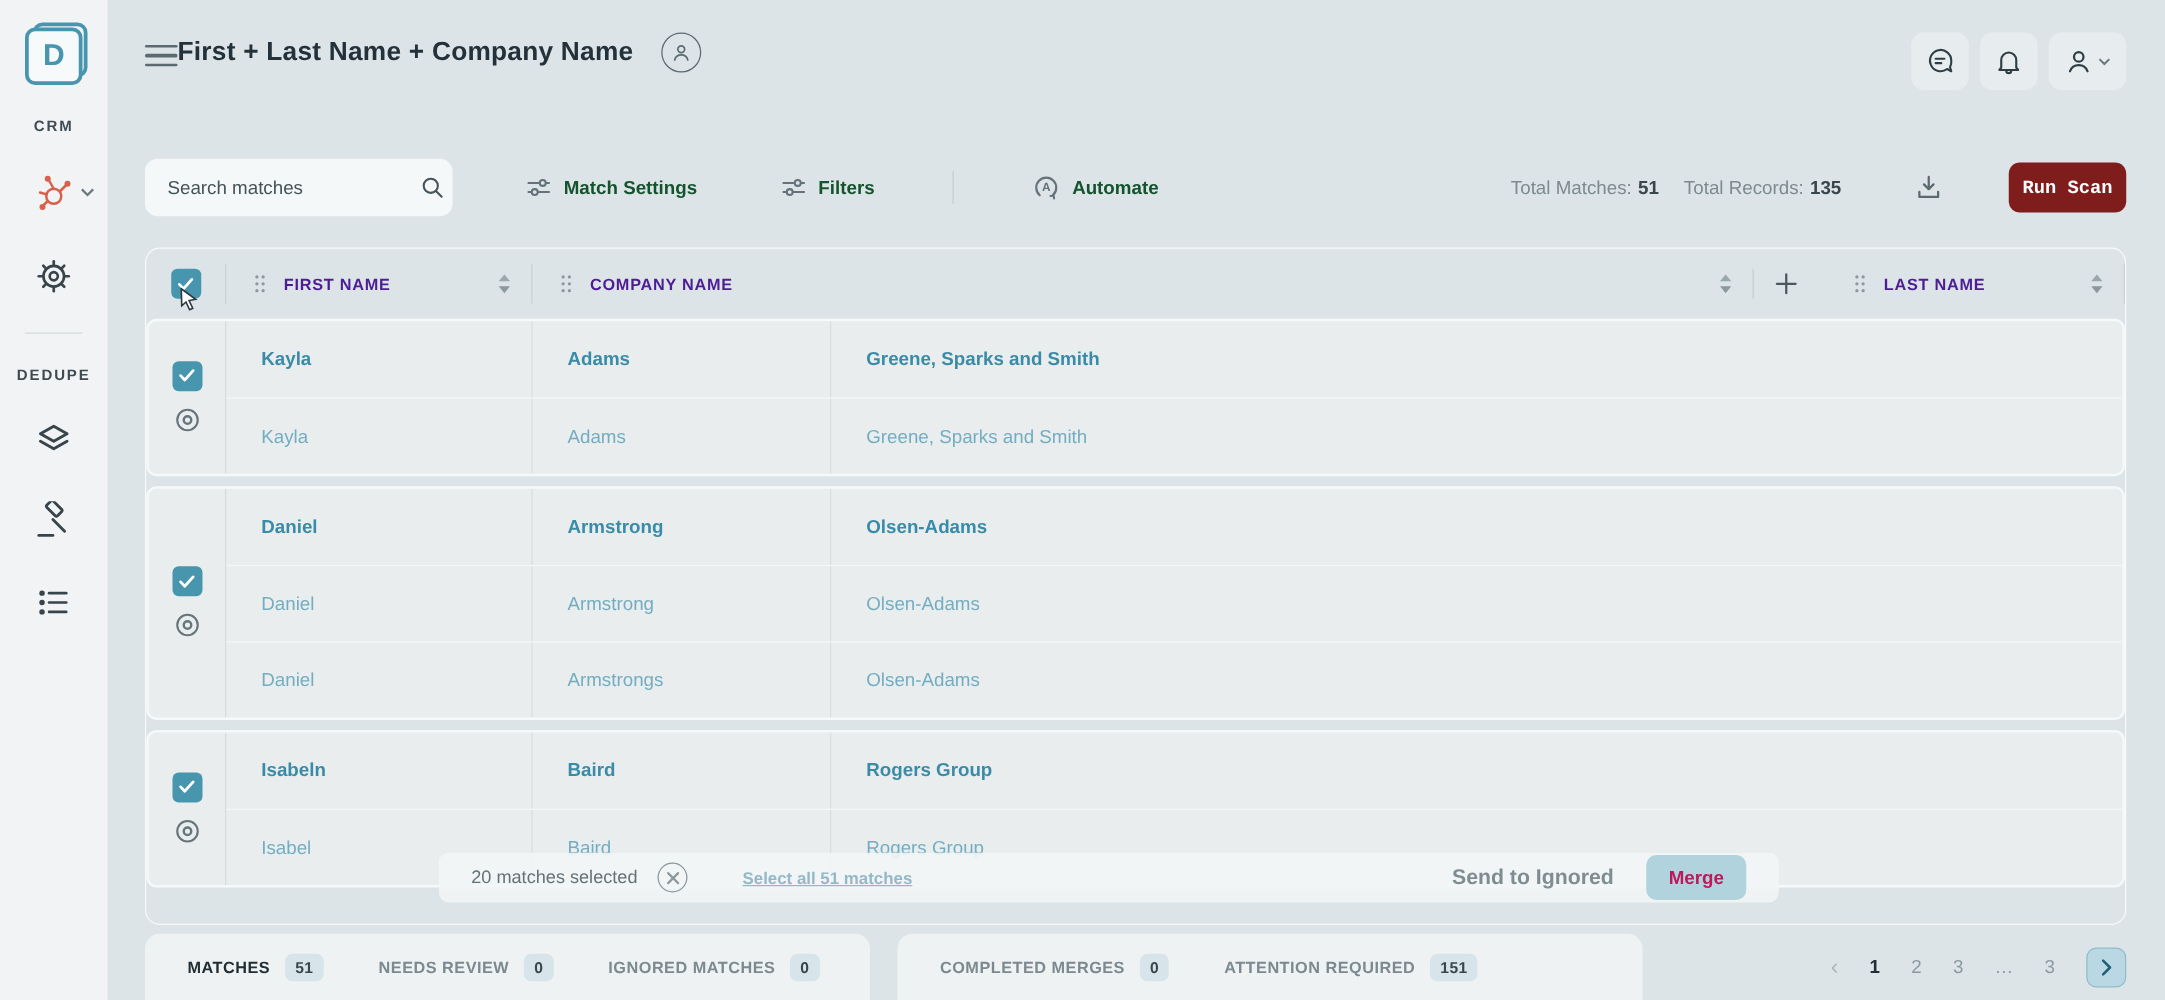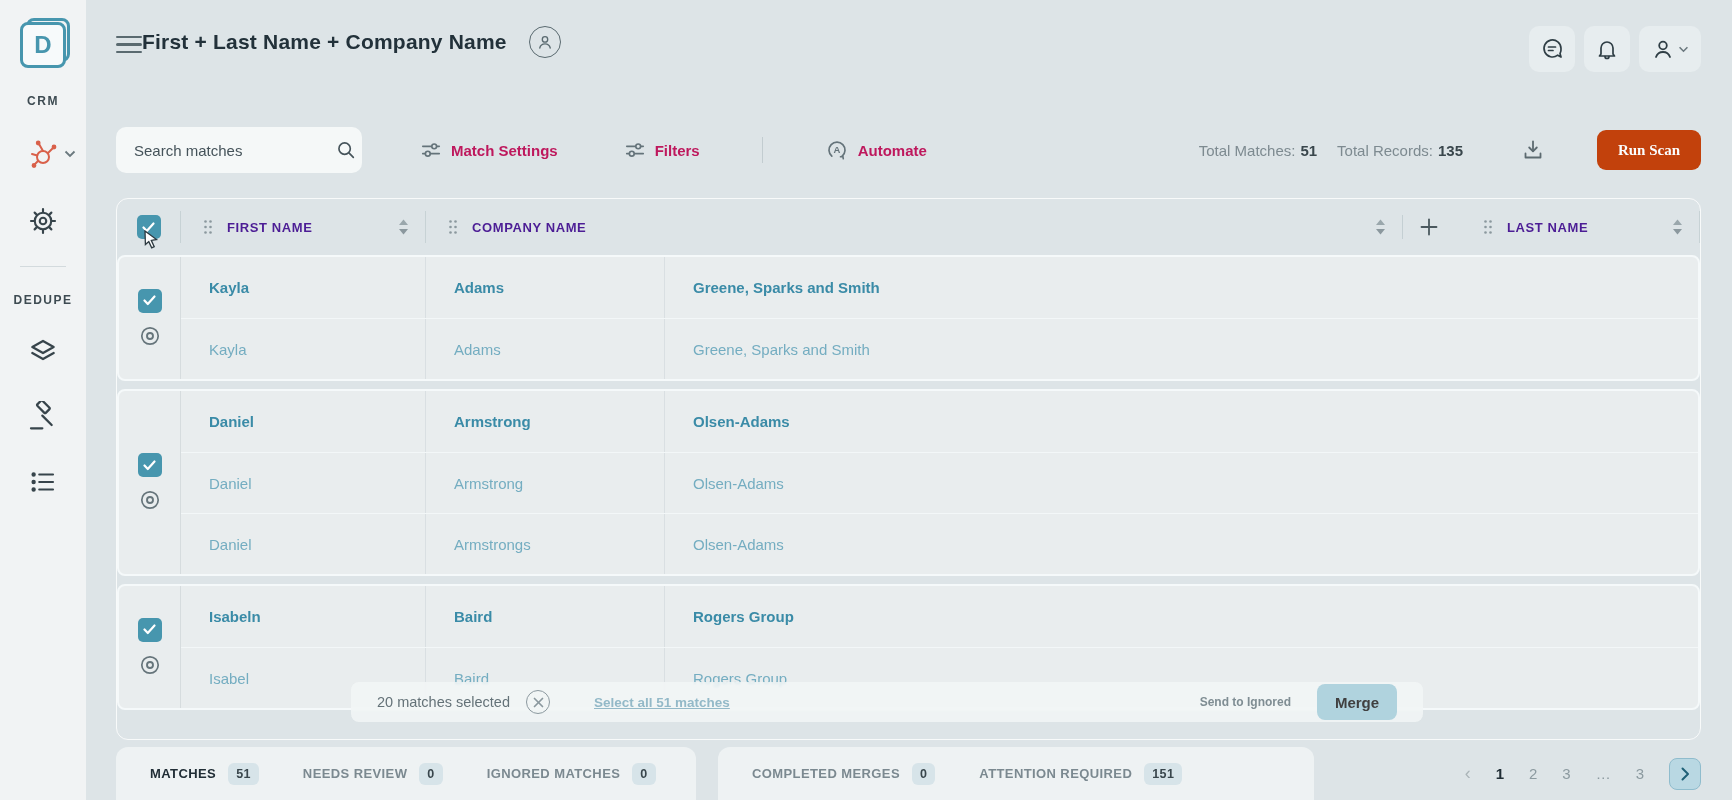--- a/index.html
+++ b/index.html
@@ -39,27 +39,27 @@
             justify-content:center;color:#2f3e45;cursor:pointer;}
   .icon-btn.wide{width:62px;gap:3px;}
 
   
   .toolbar{position:absolute;top:127px;left:30px;right:31px;height:46px;display:flex;align-items:center;gap:36px;}
   .searchbox{width:246px;height:46px;background:#f5f8f8;border-radius:10px;display:flex;align-items:center;
              padding:0 14px 0 16px;}
   .searchbox input{flex:1;border:none;outline:none;background:transparent;font-size:15px;color:#3c4a50;
              font-family:inherit;}
   .searchbox input::placeholder{color:#45535a;opacity:1;}
-  .tool-link{display:flex;align-items:center;gap:9px;color:#be185d;font-size:15px;font-weight:bold;cursor:pointer;justify-content:center;}
+  .tool-link{display:flex;align-items:center;gap:9px;color:#14532d;font-size:15px;font-weight:bold;cursor:pointer;justify-content:center;}
   .v-div{width:1px;height:26px;background:#c2ccd0;margin:0 26px;}
   .totals{display:flex;align-items:center;gap:20px;font-size:15px;color:#7d8a90;}
   .totals b{color:#39464c;margin-left:5px;}
   .dl-btn{margin:0 16px 0 22px;color:#5c6a70;cursor:pointer;}
-  .run-scan{width:104px;height:40px;background:#c2410c;border:none;border-radius:9px;color:#fbfdfe;
-            font-size:15px;font-weight:bold;font-family:Liberation Serif, serif;cursor:pointer;}
+  .run-scan{width:94px;height:40px;background:#7f1d1d;border:none;border-radius:9px;color:#fbfdfe;
+            font-size:15px;font-weight:bold;font-family:Liberation Mono, monospace;cursor:pointer;}
 
   
   .table-wrap{position:absolute;top:198px;left:30px;width:1585px;height:542px;
               border:1px solid rgba(255,255,255,.8);border-radius:12px;overflow:hidden;}
   .thead{display:flex;align-items:center;height:56px;font-size:13px;font-weight:bold;letter-spacing:.6px;color:#4c1d95;}
   .th-control{width:64px;display:flex;justify-content:center;align-items:center;height:32px;
               border-right:1px solid rgba(125,145,152,.22);}
   .th{display:flex;align-items:center;height:32px;padding-left:22px;gap:14px;}
   .th.first{width:245px;border-right:1px solid rgba(125,145,152,.22);}
   .th.last{width:239px;border-right:1px solid rgba(125,145,152,.22);}
@@ -89,22 +89,22 @@
   .eye-icon{color:#66757b;cursor:pointer;}
 
   
   .sel-bar{position:absolute;left:234px;top:483px;width:1072px;height:40px;background:rgba(243,246,247,.82);
            border-radius:8px;display:flex;align-items:center;padding:0 26px;backdrop-filter:blur(1px);}
   .sel-count{font-size:14.5px;color:#647278;}
   .sel-x{margin-left:16px;width:24px;height:24px;border:1.6px solid #8b989e;border-radius:50%;color:#8b989e;
          display:flex;align-items:center;justify-content:center;font-size:13px;cursor:pointer;}
   .sel-all{margin-left:44px;font-size:13.5px;font-weight:bold;color:#93b9c8;text-decoration:underline;cursor:pointer;}
   .sel-right{margin-left:auto;display:flex;align-items:center;gap:26px;}
-  .ignore-btn{font-size:12px;font-weight:bold;color:#7f8d93;cursor:pointer;}
-  .merge-btn{width:80px;height:36px;background:#b0d3de;border:none;border-radius:8px;color:#404040;
+  .ignore-btn{font-size:17px;font-weight:bold;color:#7f8d93;cursor:pointer;}
+  .merge-btn{width:80px;height:36px;background:#b0d3de;border:none;border-radius:8px;color:#be185d;
              font-size:15px;font-weight:bold;font-family:inherit;cursor:pointer;}
 
   
   .footer{position:absolute;top:747px;left:30px;right:31px;height:53px;display:flex;align-items:stretch;}
   .f-panel{background:#eef2f3;border-radius:12px 12px 0 0;display:flex;align-items:center;padding:0 34px;gap:44px;}
   .f-panel.a{width:580px;}
   .f-panel.b{width:596px;margin-left:22px;}
   .f-tab{display:flex;align-items:center;gap:12px;font-size:13px;font-weight:bold;letter-spacing:.4px;
          color:#7b8990;cursor:pointer;white-space:nowrap;}
   .f-tab.active{color:#212e36;}

